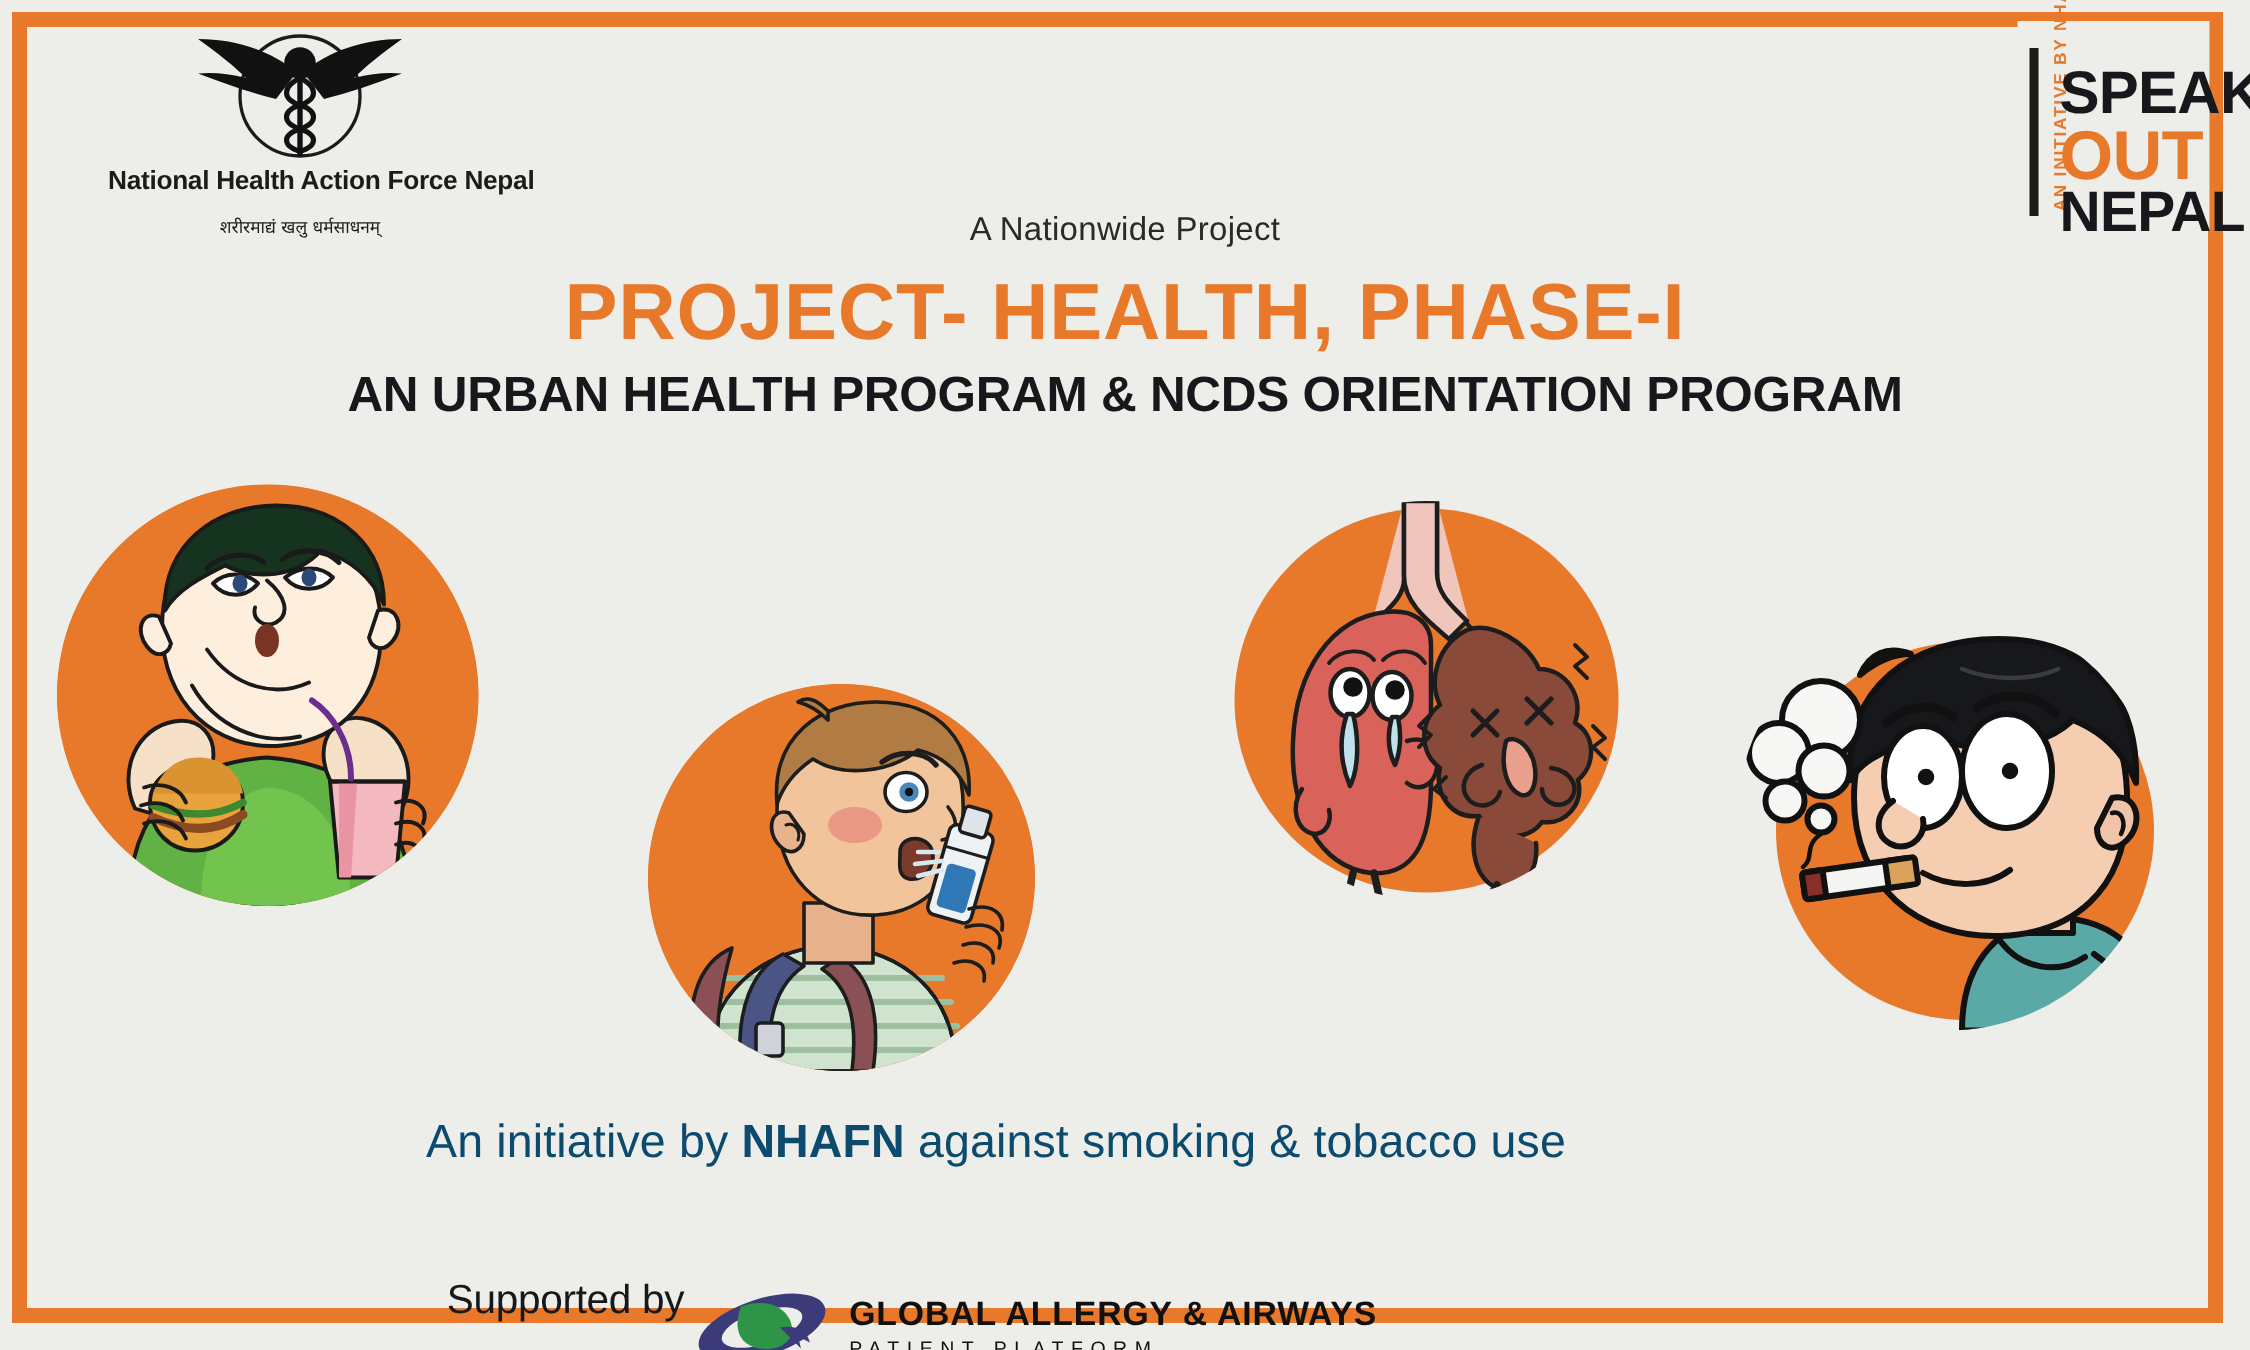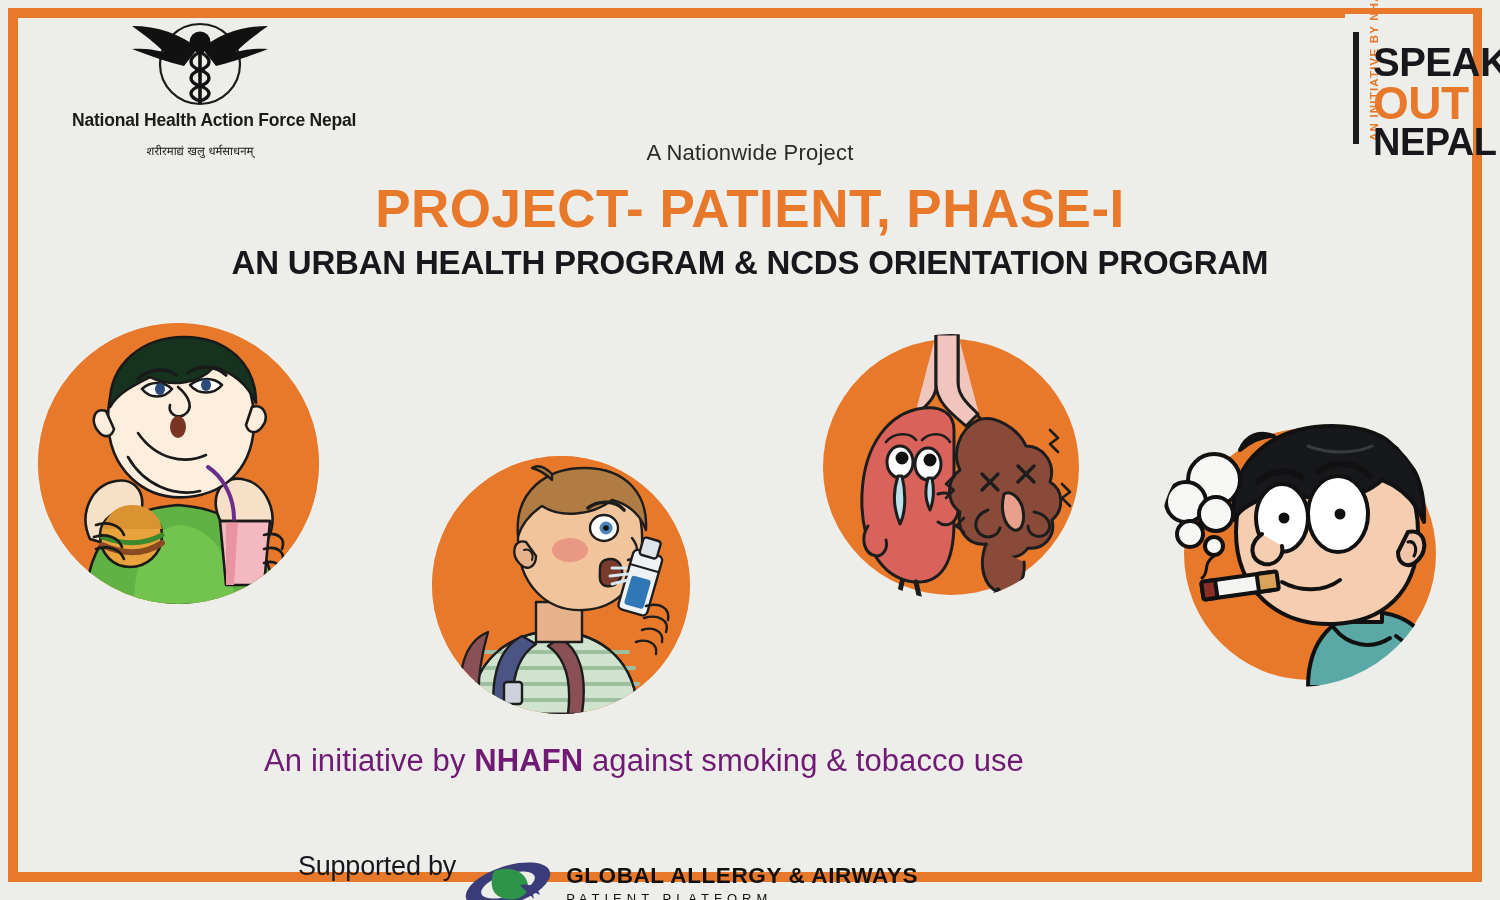--- a/index.html
+++ b/index.html
@@ -74,21 +74,21 @@
   
   .circle{position:absolute;border-radius:50%;overflow:hidden;background:#e8782a;}
   .c1{left:38px;top:323px;width:281px;height:281px;}
   .c2{left:432px;top:456px;width:258px;height:258px;}
   .c3{left:818px;top:334px;width:266px;height:266px;background:transparent;}
   .c4{left:1158px;top:406px;width:281px;height:281px;background:transparent;}
   .circle svg{display:block;width:100%;height:100%;}
   
   .tagline{
     position:absolute;left:0;top:743px;width:1288px;text-align:center;
-    font-size:31px;color:#701a75;letter-spacing:0.1px;
+    font-size:31px;color:#0c4a6e;letter-spacing:0.1px;padding-left:20px;
   }
   .tagline b{font-weight:bold;}
   
   .supported{
     position:absolute;left:0;top:820px;width:1216px;
     display:flex;align-items:center;justify-content:center;gap:4px;
   }
   .sup-label{font-size:27px;color:#17181c;letter-spacing:-0.2px;}
   .gaapp{display:flex;align-items:center;gap:10px;margin-top:37px;}
   .gaapp-text{line-height:1;}
@@ -130,21 +130,21 @@
     <div class="son-bar"></div>
     <div class="son-vert">AN INITIATIVE BY NHAFN</div>
     <div class="son-lines">
       <div class="son-line son-1">SPEAK</div>
       <div class="son-line son-2">OUT</div>
       <div class="son-line son-3">NEPAL</div>
     </div>
   </div>
 
   <div class="kicker">A Nationwide Project</div>
-  <div class="title">PROJECT- PATIENT, PHASE-I</div>
+  <div class="title">PROJECT- HEALTH, PHASE-I</div>
   <div class="subtitle">AN URBAN HEALTH PROGRAM &amp; NCDS ORIENTATION PROGRAM</div>
 
   <div class="circle c1">
     <svg viewBox="0 0 281 281">
       <circle cx="140.5" cy="140.5" r="140.5" fill="#e8782a"></circle>
       <g stroke="#1a1a1a" stroke-width="2.6" stroke-linejoin="round" stroke-linecap="round">
 
         <path d="M48 281 C48 216 84 186 140 182 C196 186 236 216 236 281 Z" fill="#5fb243"></path>
         <path d="M96 281 C96 228 118 204 142 202 C170 204 196 230 196 281 Z" fill="#73c44f" stroke="none"></path>
 

